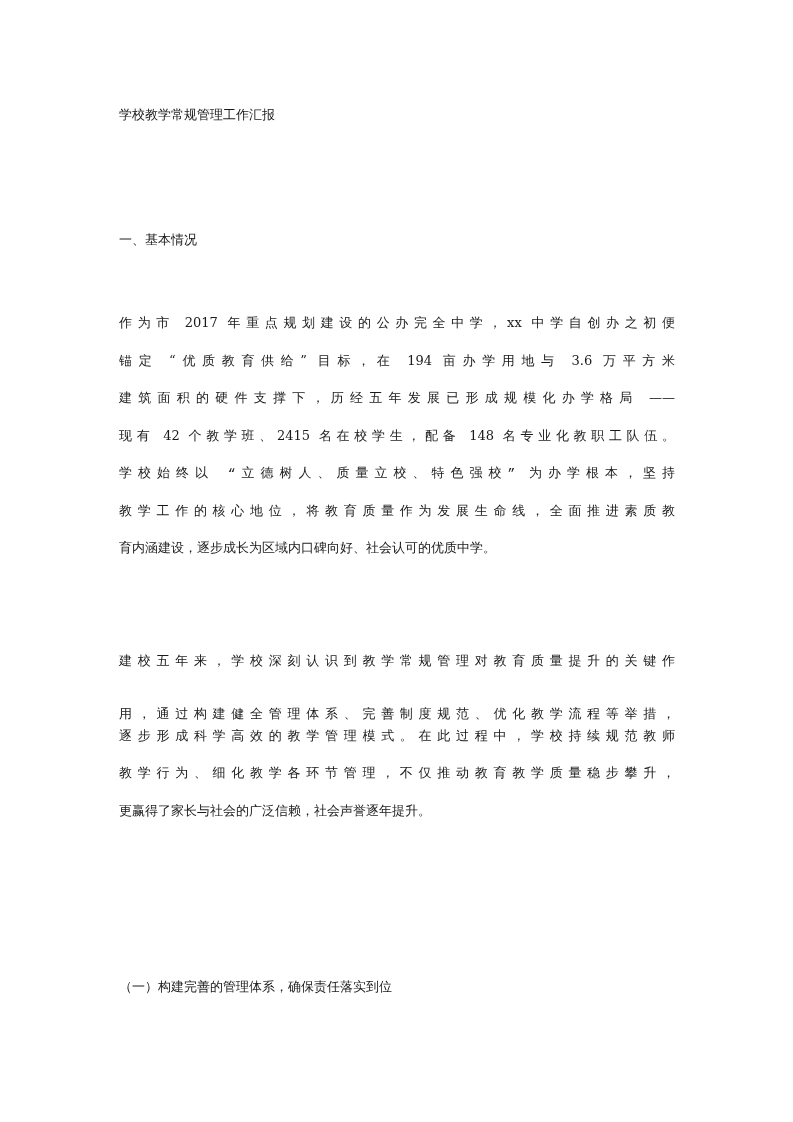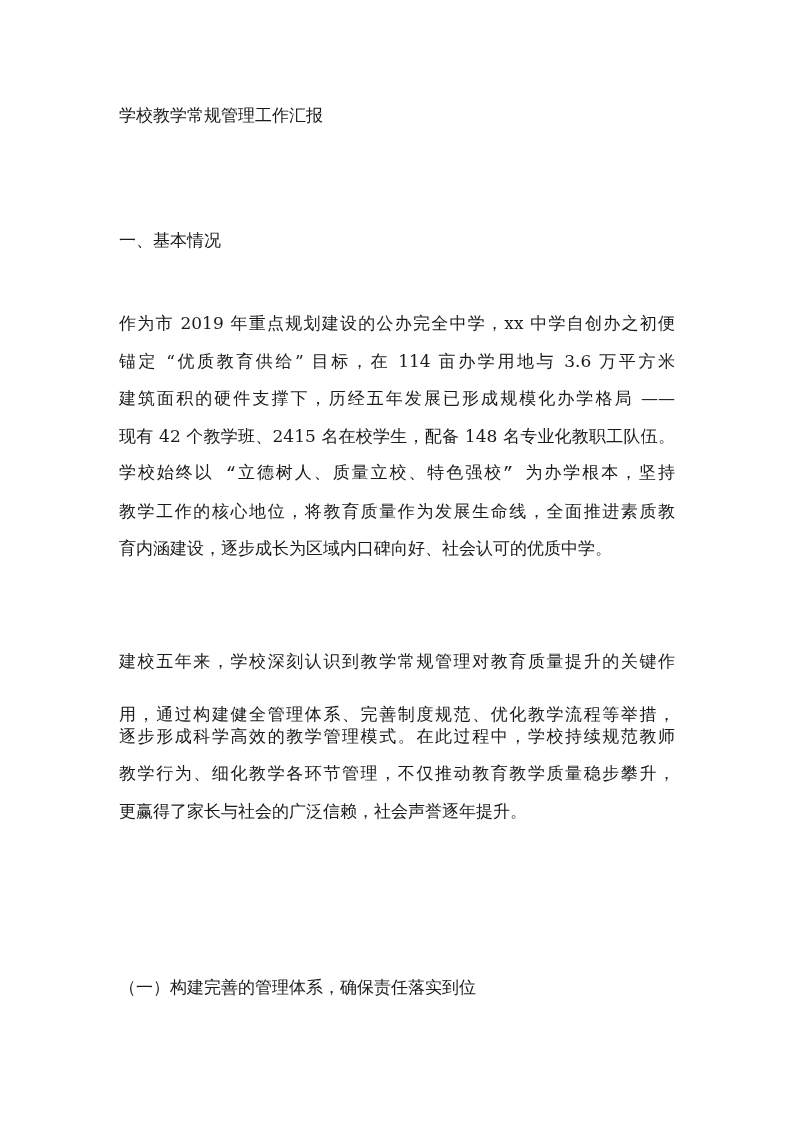--- a/index.html
+++ b/index.html
@@ -17,21 +17,21 @@
     }
     .page {
       position: absolute;
       left: 0; top: 0;
       width: 793px; height: 1122px;
       background: #ffffff;
     }
     .line {
       position: absolute;
       left: 119px;
-      font-size: 17px;
+      font-size: 13px;
       line-height: 24px;
       white-space: nowrap;
       letter-spacing: 0px;
     }
     .justify {
       width: 556px;
       text-align: justify;
       text-align-last: justify;
     }
     .left { text-align: left; }
@@ -39,22 +39,22 @@
 </head>
 <body>
 
 <div class="page">
 
   <div class="line left" style="top:103px;">学校教学常规管理工作汇报</div>
 
   <div class="line left" style="top:228px;">一、基本情况</div>
 
   <div>
-    <div class="line justify" style="top:311px;">作为市 2019 年重点规划建设的公办完全中学，xx 中学自创办之初便</div>
-    <div class="line justify" style="top:349px;">锚定 “优质教育供给” 目标，在 114 亩办学用地与 3.6 万平方米</div>
+    <div class="line justify" style="top:311px;">作为市 2017 年重点规划建设的公办完全中学，xx 中学自创办之初便</div>
+    <div class="line justify" style="top:349px;">锚定 “优质教育供给” 目标，在 194 亩办学用地与 3.6 万平方米</div>
     <div class="line justify" style="top:386px;">建筑面积的硬件支撑下，历经五年发展已形成规模化办学格局 ——</div>
     <div class="line justify" style="top:424px;">现有 42 个教学班、2415 名在校学生，配备 148 名专业化教职工队伍。</div>
     <div class="line justify" style="top:462px;font-family:Liberation Mono, monospace;">学校始终以 “立德树人、质量立校、特色强校” 为办学根本，坚持</div>
     <div class="line justify" style="top:499px;">教学工作的核心地位，将教育质量作为发展生命线，全面推进素质教</div>
     <div class="line left" style="top:536px;">育内涵建设，逐步成长为区域内口碑向好、社会认可的优质中学。</div>
   </div>
 
   <div>
     <div class="line justify" style="top:649px;">建校五年来，学校深刻认识到教学常规管理对教育质量提升的关键作</div>
     <div class="line justify" style="top:702px;">用，通过构建健全管理体系、完善制度规范、优化教学流程等举措，</div>

